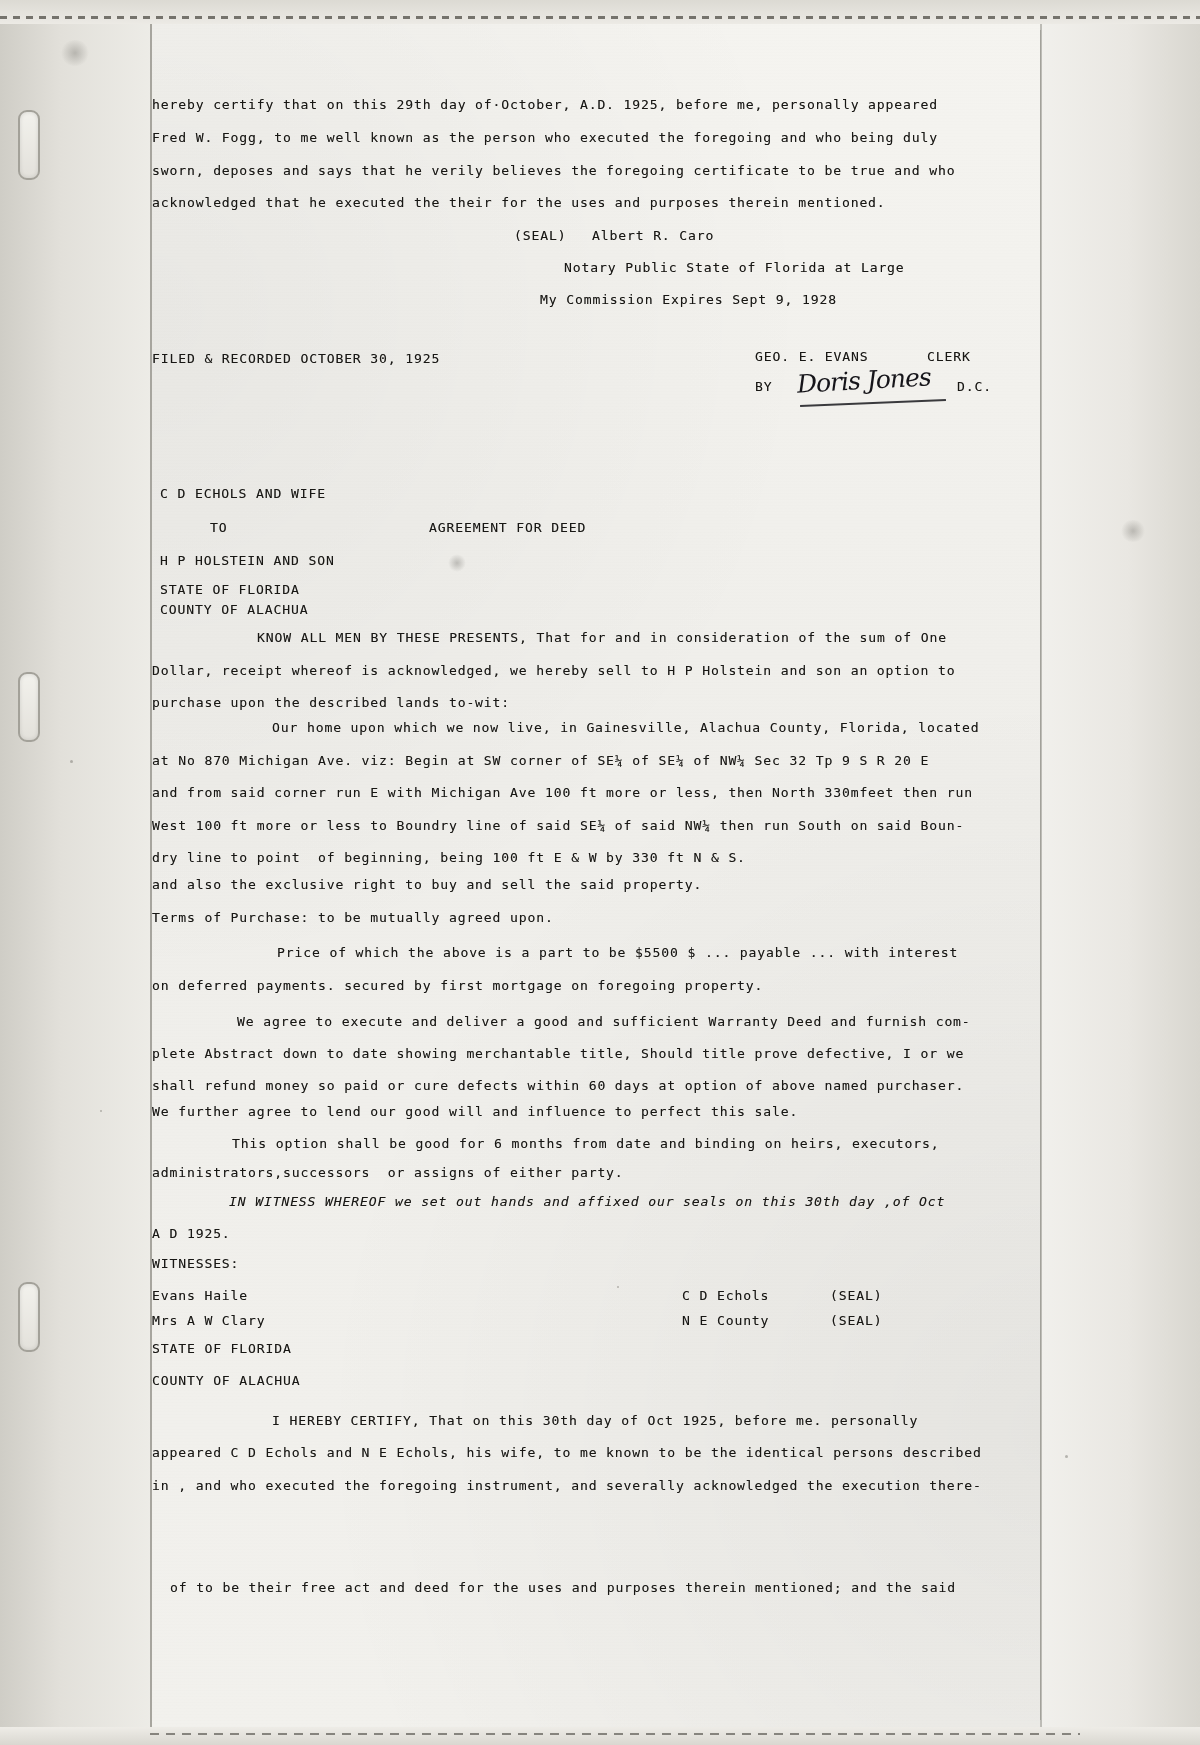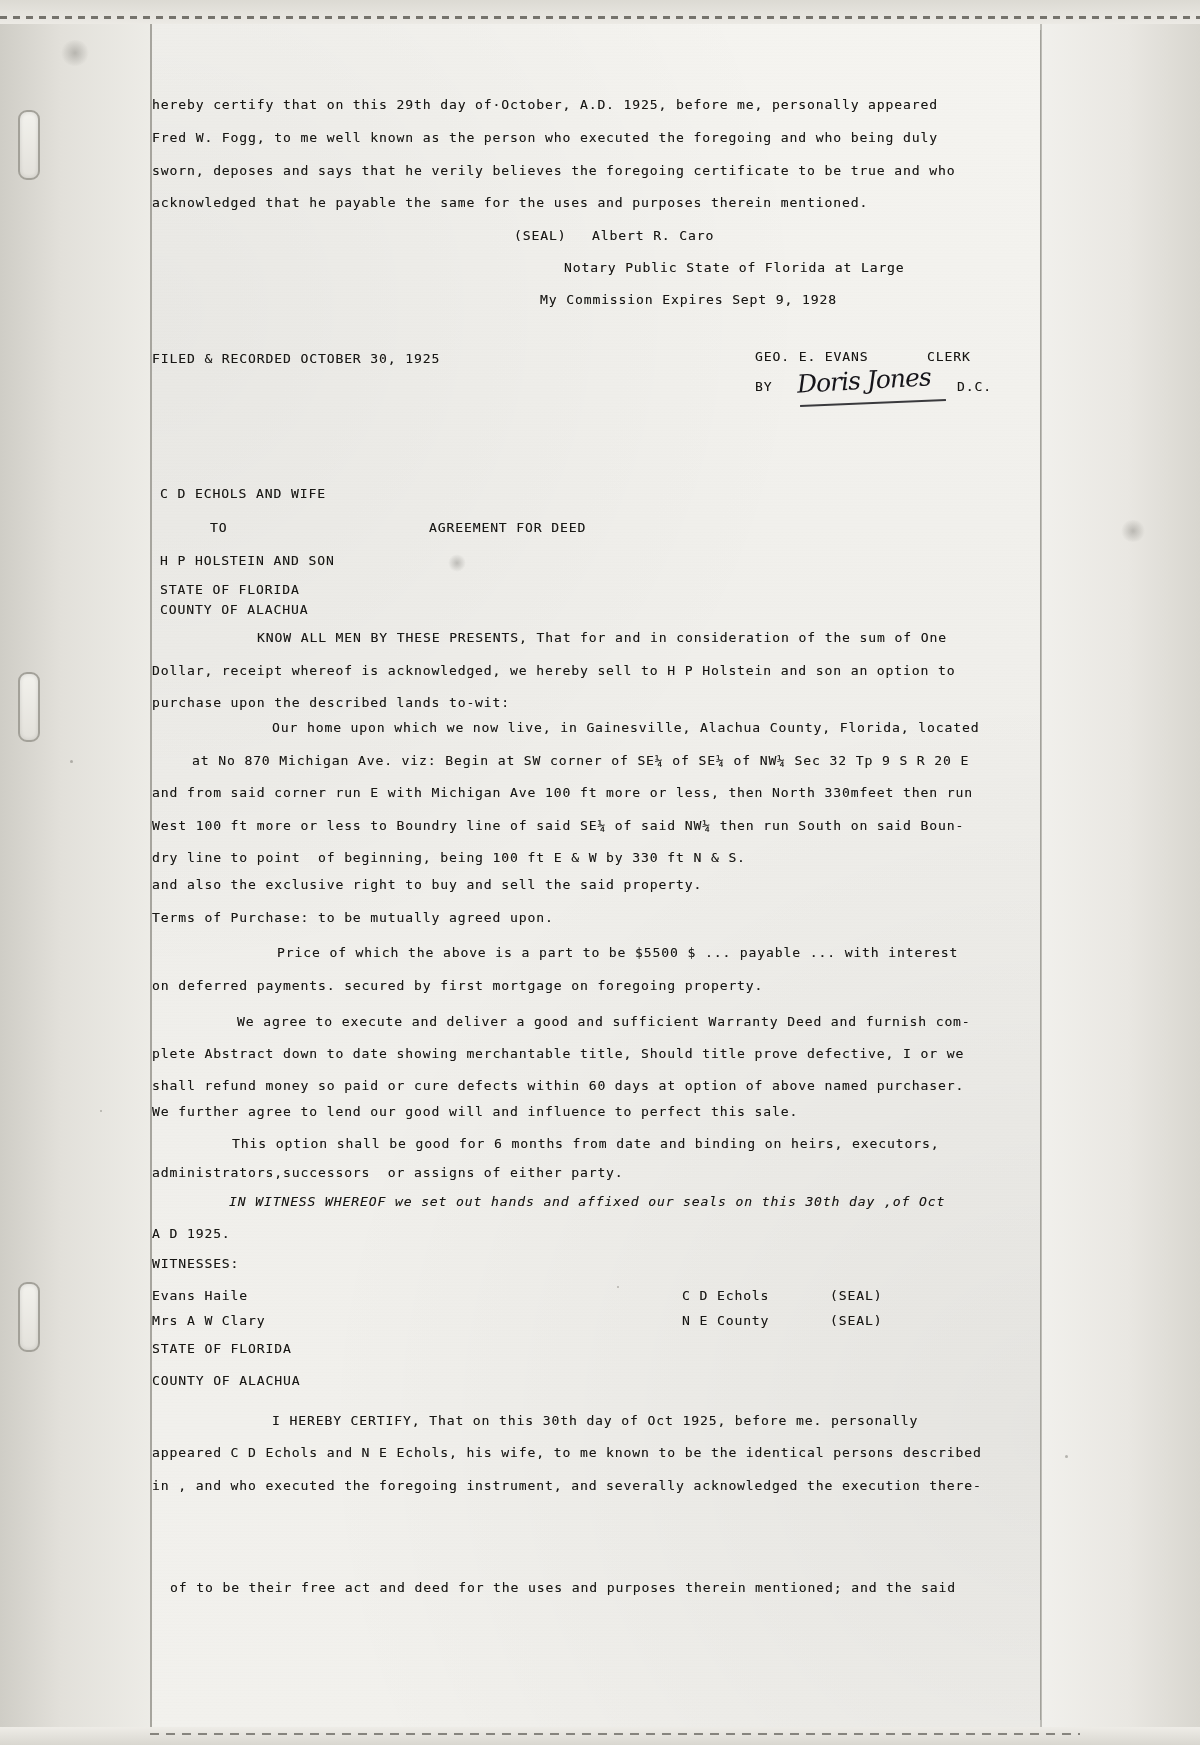--- a/index.html
+++ b/index.html
@@ -189,21 +189,21 @@
   <div class="speck" style="left:70px; top:760px; width:3px; height:3px;"></div>
   <div class="speck" style="left:100px; top:1110px; width:2px; height:2px;"></div>
   <div class="speck" style="left:1065px; top:1455px; width:3px; height:3px;"></div>
   <div class="speck" style="left:617px; top:1286px; width:2px; height:2px;"></div>
 
   <div class="doc">
 
     <div class="line" style="left:0px;   top:73px;">hereby certify that on this 29th day of·October, A.D. 1925, before me, personally appeared</div>
     <div class="line" style="left:0px;   top:106px;">Fred W. Fogg, to me well known as the person who executed the foregoing and who being duly</div>
     <div class="line" style="left:0px;   top:139px;">sworn, deposes and says that he verily believes the foregoing certificate to be true and who</div>
-    <div class="line" style="left:0px;   top:171px;">acknowledged that he payable the same for the uses and purposes therein mentioned.</div>
+    <div class="line" style="left:0px;   top:171px;">acknowledged that he executed the their for the uses and purposes therein mentioned.</div>
 
     <div class="line" style="left:362px; top:204px;">(SEAL)</div>
     <div class="line" style="left:440px; top:204px;">Albert R. Caro</div>
     <div class="line" style="left:388px; top:236px;margin-left:24px;">Notary Public State of Florida at Large</div>
     <div class="line" style="left:388px; top:268px;">My Commission Expires Sept 9, 1928</div>
 
     <div class="line" style="left:0px;   top:327px;">FILED &amp; RECORDED OCTOBER 30, 1925</div>
     <div class="line" style="left:603px; top:325px;">GEO. E. EVANS</div>
     <div class="line" style="left:775px; top:325px;">CLERK</div>
     <div class="line" style="left:603px; top:355px;">BY</div>
@@ -217,21 +217,21 @@
     <div class="line" style="left:8px;   top:529px;">H P HOLSTEIN AND SON</div>
     <div class="line" style="left:8px;   top:558px;">STATE OF FLORIDA</div>
     <div class="line" style="left:8px;   top:578px;">COUNTY OF ALACHUA</div>
     <div class="smudge" style="left:296px; top:530px; width:18px; height:18px;"></div>
 
     <div class="line" style="left:105px; top:606px;">KNOW ALL MEN BY THESE PRESENTS, That for and in consideration of the sum of One</div>
     <div class="line" style="left:0px;   top:639px;">Dollar, receipt whereof is acknowledged, we hereby sell to H P Holstein and son an option to</div>
     <div class="line" style="left:0px;   top:671px;">purchase upon the described lands to-wit:</div>
 
     <div class="line" style="left:120px; top:696px;">Our home upon which we now live, in Gainesville, Alachua County, Florida, located</div>
-    <div class="line" style="left:0px;   top:729px;padding-left:40px;">at No 870 Michigan Ave. viz: Begin at SW corner of SE¼ of SE¼ of NW¼ Sec 32 Tp 9 S R 20 E</div>
+    <div class="line" style="left:0px;   top:729px;">at No 870 Michigan Ave. viz: Begin at SW corner of SE¼ of SE¼ of NW¼ Sec 32 Tp 9 S R 20 E</div>
     <div class="line" style="left:0px;   top:761px;">and from said corner run E with Michigan Ave 100 ft more or less, then North 330mfeet then run</div>
     <div class="line" style="left:0px;   top:794px;">West 100 ft more or less to Boundry line of said SE¼ of said NW¼ then run South on said Boun-</div>
     <div class="line" style="left:0px;   top:826px;">dry line to point  of beginning, being 100 ft E &amp; W by 330 ft N &amp; S.</div>
     <div class="line" style="left:0px;   top:853px;">and also the exclusive right to buy and sell the said property.</div>
     <div class="line" style="left:0px;   top:886px;">Terms of Purchase: to be mutually agreed upon.</div>
 
     <div class="line" style="left:125px; top:921px;">Price of which the above is a part to be $5500 $ ... payable ... with interest</div>
     <div class="line" style="left:0px;   top:954px;">on deferred payments. secured by first mortgage on foregoing property.</div>
 
     <div class="line" style="left:85px;  top:990px;">We agree to execute and deliver a good and sufficient Warranty Deed and furnish com-</div>

